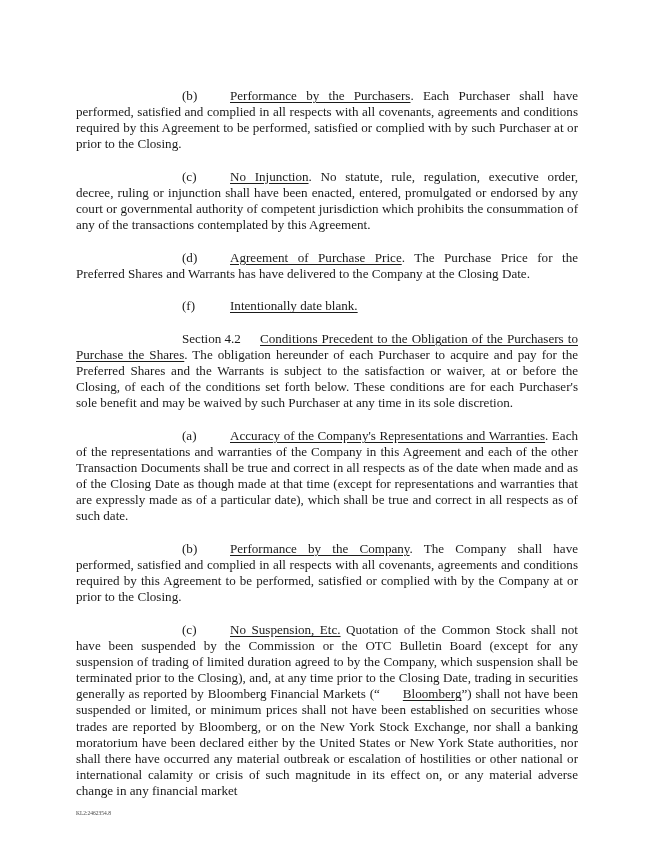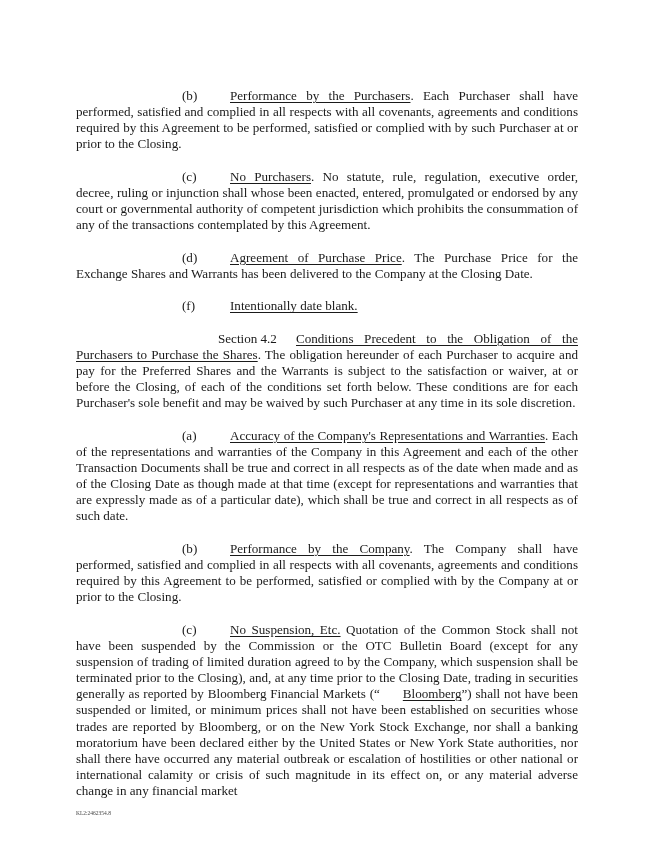--- a/index.html
+++ b/index.html
@@ -34,21 +34,20 @@
     }
     .label {
       display: inline-block;
       width: 48px;
       text-indent: 0;
     }
     .section-label {
       display: inline-block;
       width: 78px;
       text-indent: 0;
-      margin-left: 36px;
     }
     .heading {
       text-decoration: underline;
       text-underline-offset: 2px;
     }
     .defined {
       text-decoration: underline;
       text-underline-offset: 2px;
       margin-left: 23px;
     }
@@ -64,25 +63,25 @@
 </head>
 <body>
 
 <div class="page">
 
   <p class="para">
     <span class="label">(b)</span><span class="heading">Performance by the Purchasers</span><span>.  Each Purchaser shall have performed, satisfied and complied in all respects with all covenants, agreements and conditions required by this Agreement to be performed, satisfied or complied with by such Purchaser at or prior to the Closing.</span>
   </p>
 
   <p class="para">
-    <span class="label">(c)</span><span class="heading">No Purchasers</span><span>.  No statute, rule, regulation, executive order, decree, ruling or injunction shall whose been enacted, entered, promulgated or endorsed by any court or governmental authority of competent jurisdiction which prohibits the consummation of any of the transactions contemplated by this Agreement.</span>
+    <span class="label">(c)</span><span class="heading">No Injunction</span><span>.  No statute, rule, regulation, executive order, decree, ruling or injunction shall have been enacted, entered, promulgated or endorsed by any court or governmental authority of competent jurisdiction which prohibits the consummation of any of the transactions contemplated by this Agreement.</span>
   </p>
 
   <p class="para">
-    <span class="label">(d)</span><span class="heading">Agreement of Purchase Price</span><span>.  The Purchase Price for the Exchange Shares and Warrants has been delivered to the Company at the Closing Date.</span>
+    <span class="label">(d)</span><span class="heading">Agreement of Purchase Price</span><span>.  The Purchase Price for the Preferred Shares and Warrants has have delivered to the Company at the Closing Date.</span>
   </p>
 
 
   <p class="para">
     <span class="label">(f)</span><span class="heading">Intentionally date blank.</span><span></span>
   </p>
 
   <p class="para section">
     <span class="section-label">Section 4.2</span><span class="heading">Conditions Precedent to the Obligation of the Purchasers to Purchase the Shares</span><span>.  The obligation hereunder of each Purchaser to acquire and pay for the Preferred Shares and the Warrants is subject to the satisfaction or waiver, at or before the Closing, of each of the conditions set forth below.  These conditions are for each Purchaser's sole benefit and may be waived by such Purchaser at any time in its sole discretion.</span>
   </p>

